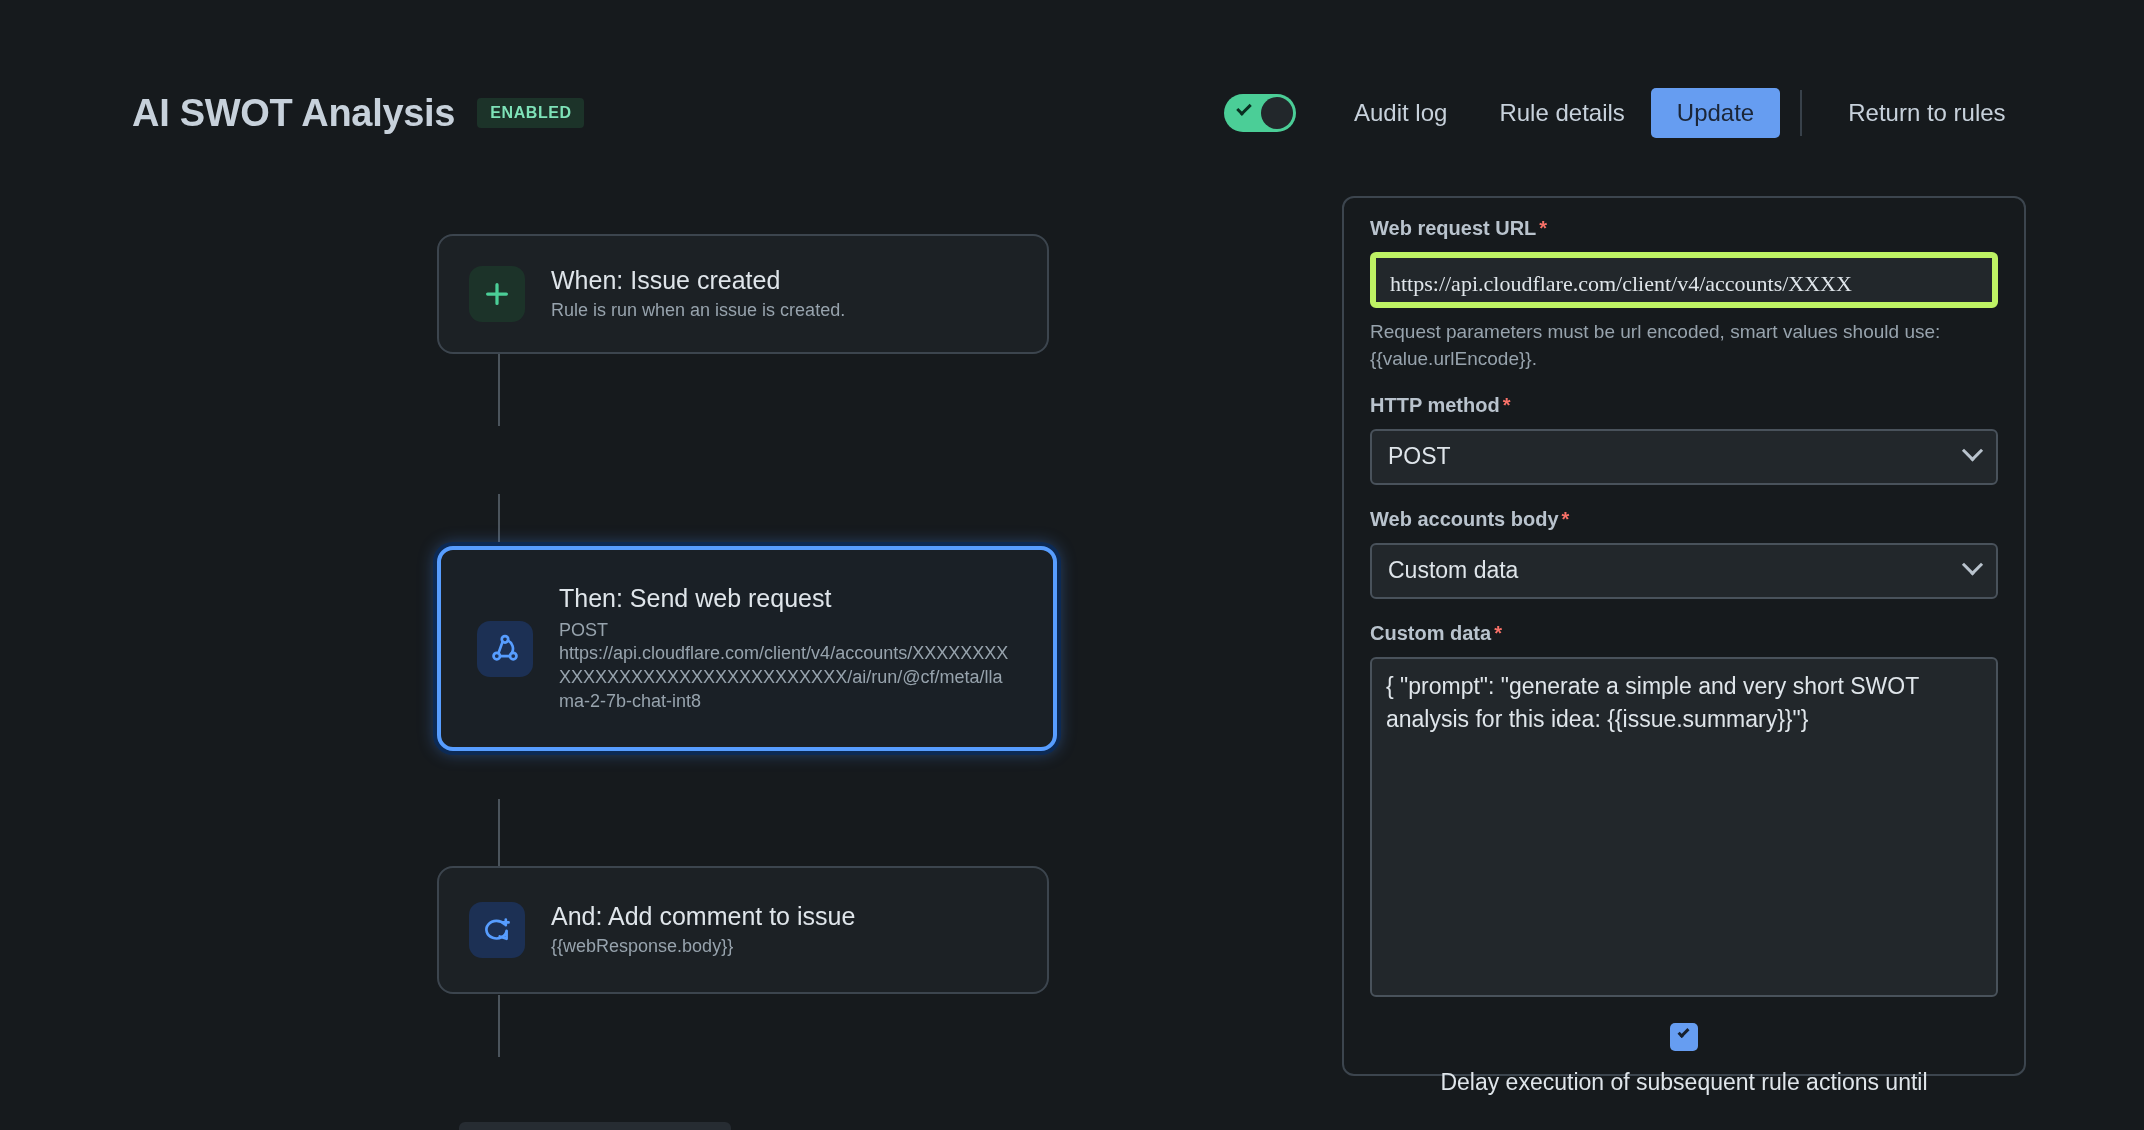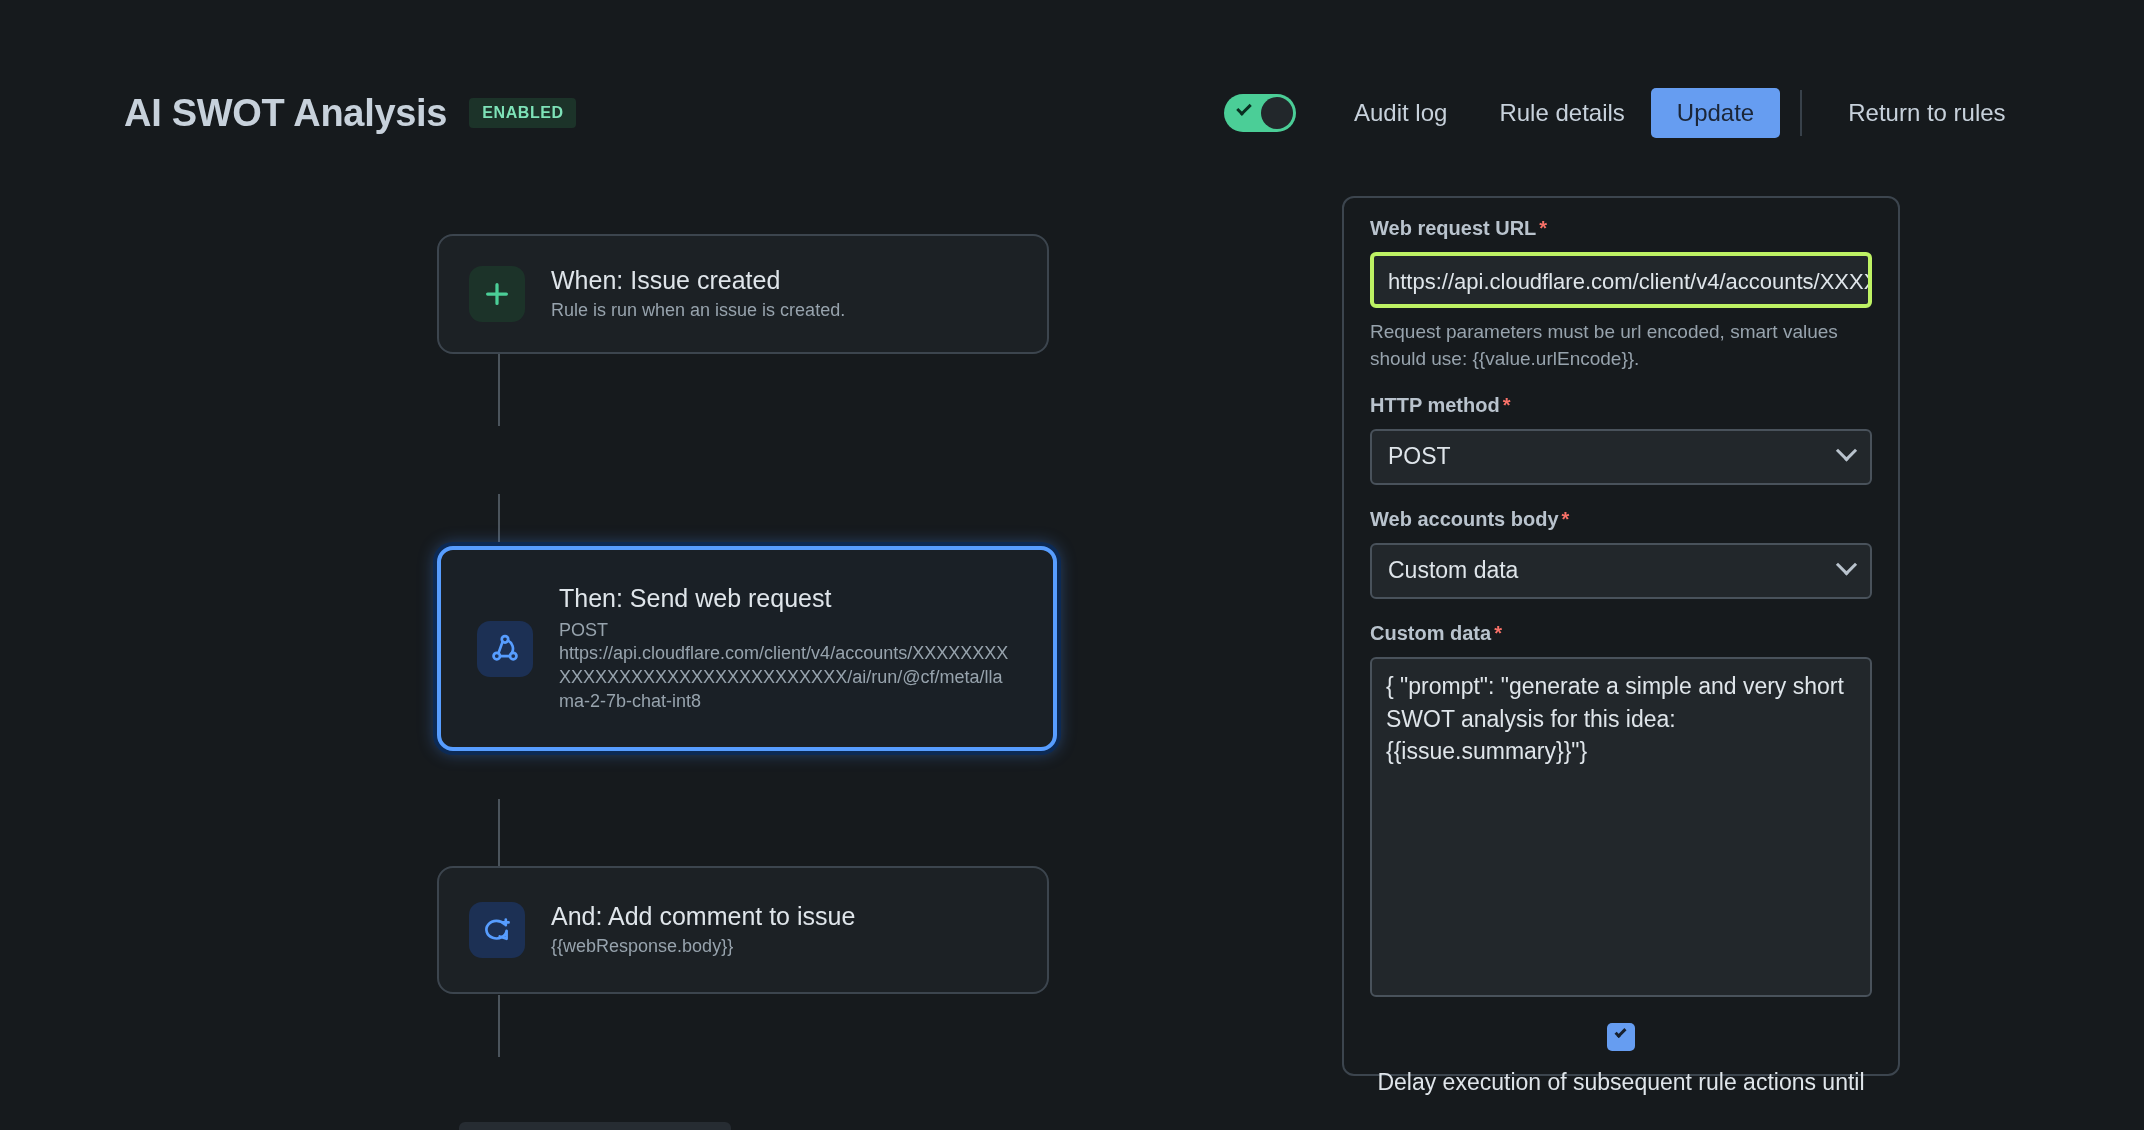--- a/index.html
+++ b/index.html
@@ -25,21 +25,21 @@
     top: 78px;
     left: 0;
     width: 2144px;
     height: 70px;
     display: flex;
     align-items: center;
   }
 
   .title-group {
     position: absolute;
-    left: 124px;
+    left: 132px;
     display: flex;
     align-items: center;
     gap: 22px;
   }
 
   .page-title {
     font-size: 38px;
     font-weight: 700;
     color: #c7d1db;
     letter-spacing: -0.3px;
@@ -203,45 +203,45 @@
     gap: 16px;
     padding: 0 26px;
     cursor: pointer;
   }
 
   
   .panel {
     position: absolute;
     left: 1342px;
     top: 196px;
-    width: 558px;
+    width: 684px;
     height: 880px;
     border: 2px solid #3c454e;
     border-radius: 12px;
     padding: 18px 26px 0 26px;
   }
 
   .field-label {
     font-size: 20px;
     font-weight: 700;
     color: #b9c3cd;
     margin-bottom: 12px;
     line-height: 1.2;
   }
   .req { color: #f87168; font-size: 20px; margin-left: 3px; }
 
   .text-input {
     width: 100%;
     height: 56px;
     background: #22272b;
-    border: 4px solid #bef264;
+    border: 6px solid #bef264;
     border-radius: 6px;
     color: #dfe5ea;
     font-size: 22px;
-    font-family: Liberation Sans, sans-serif;
+    font-family: Liberation Serif, serif;
     padding: 0 14px;
     line-height: 52px;
     overflow: hidden;
     white-space: nowrap;
   }
 
   .helper {
     font-size: 19px;
     color: #97a3ad;
     line-height: 1.42;

